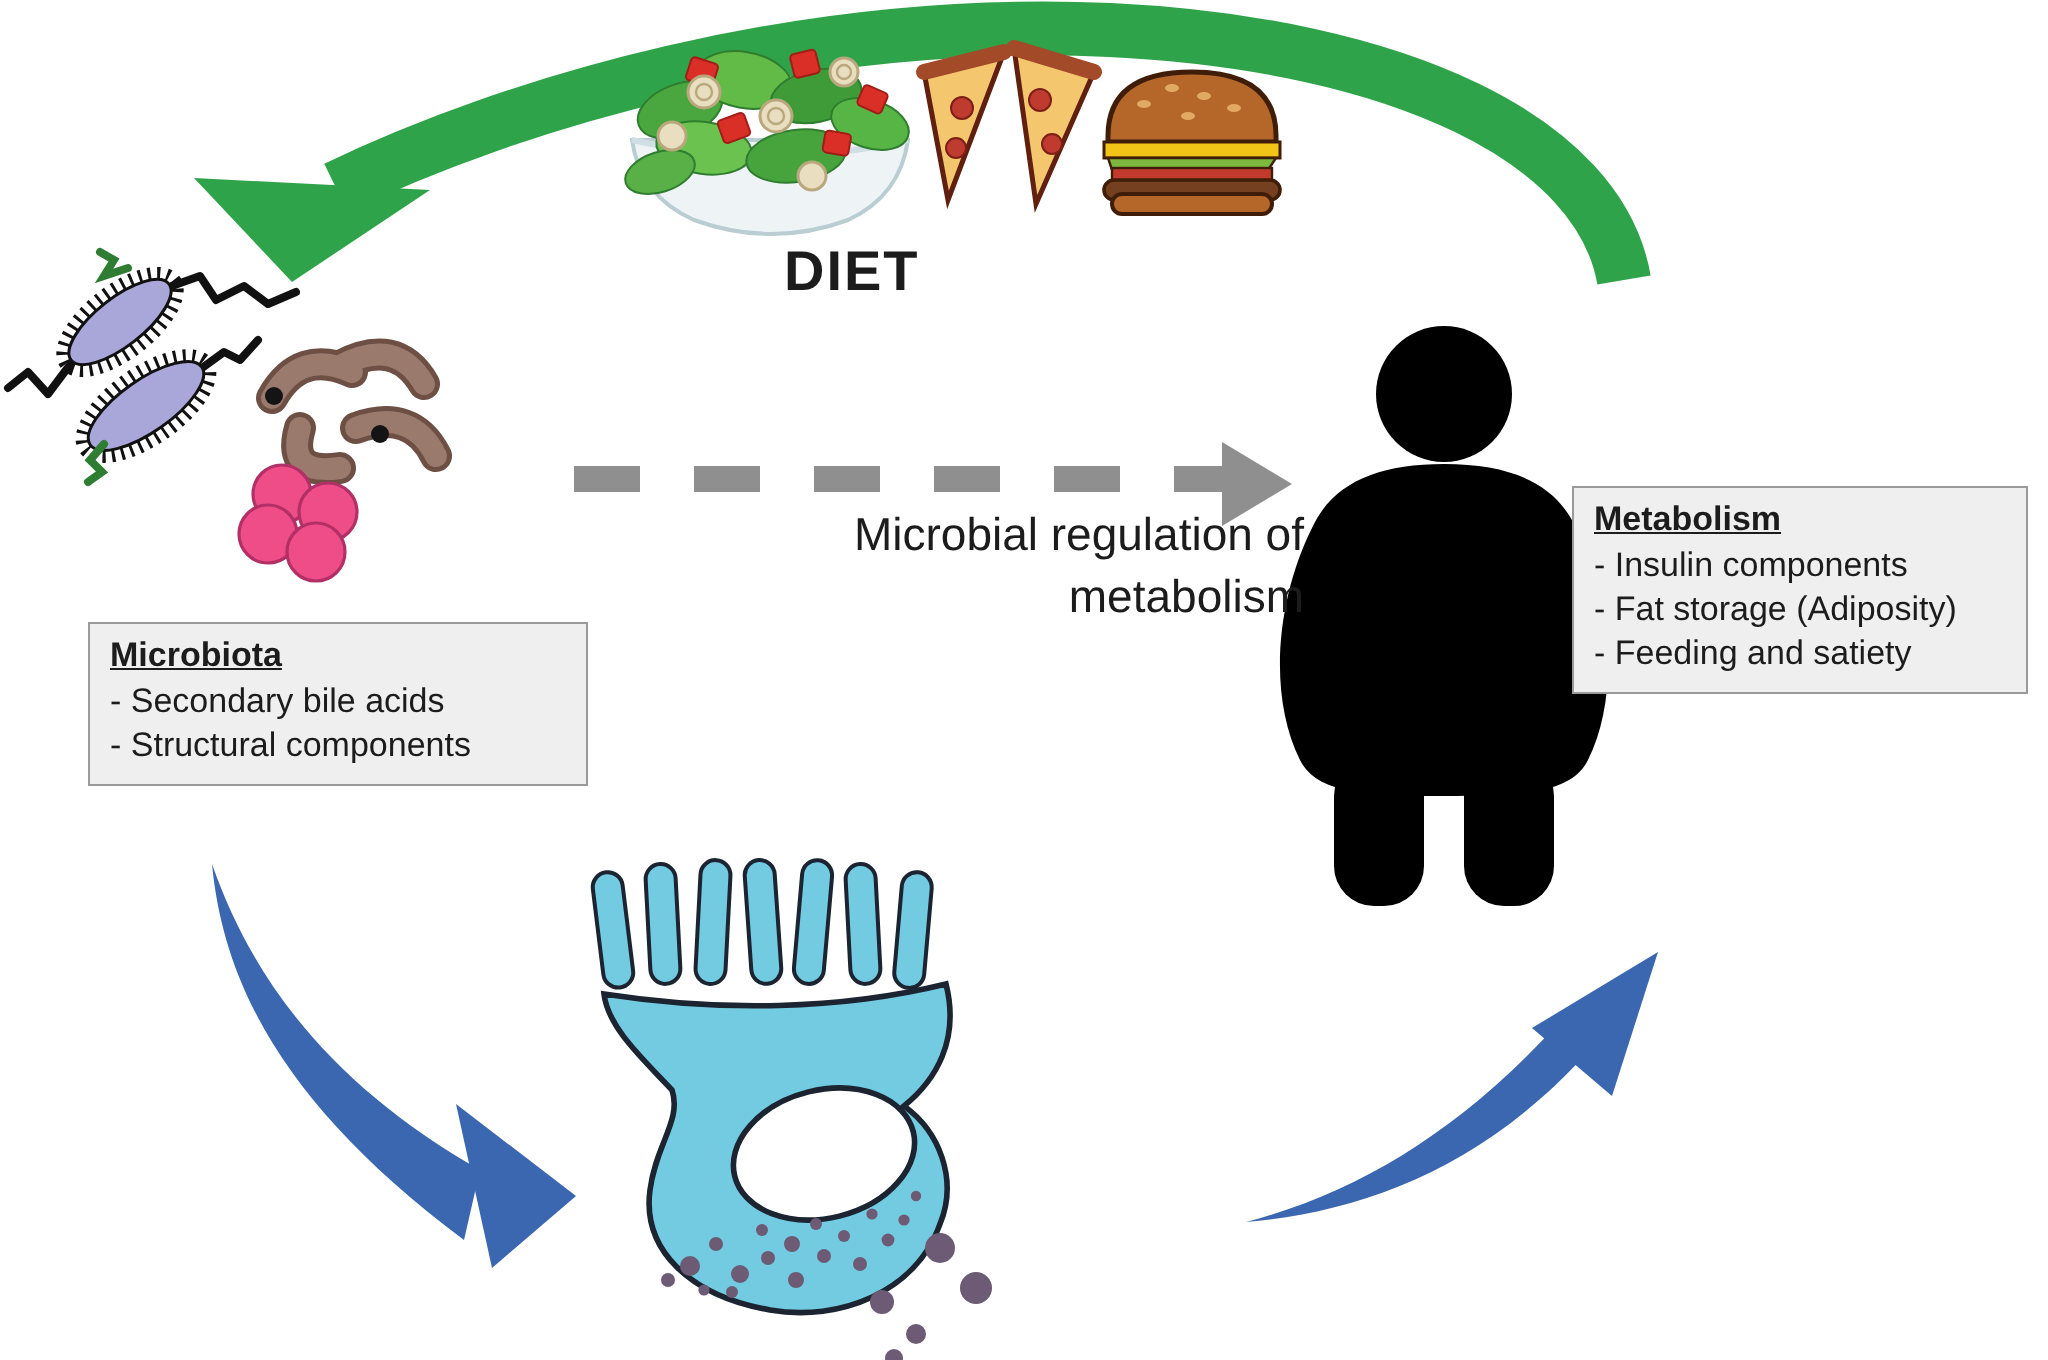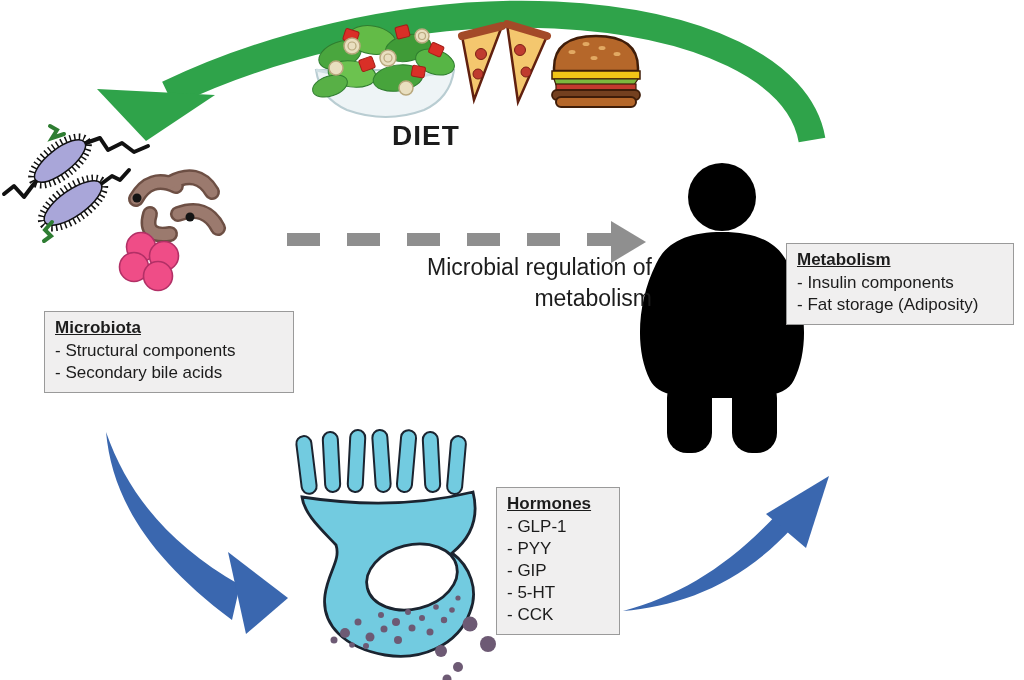--- a/index.html
+++ b/index.html
@@ -220,32 +220,25 @@
 
   <div class="label diet-label">DIET</div>
 
   <div class="label center-caption">
     <div>Microbial regulation of</div>
     <div>metabolism</div>
   </div>
 
   <div class="infobox box-microbiota">
     <div class="title">Microbiota</div>
+    <div>- Secondary bile acids</div>
     <div>- Structural components</div>
-    <div>- Secondary bile acids</div>
   </div>
 
   <div class="infobox box-metabolism">
     <div class="title">Metabolism</div>
     <div>- Insulin components</div>
     <div>- Fat storage (Adiposity)</div>
+    <div>- Feeding and satiety</div>
   </div>
 
-  <div class="infobox box-hormones">
-    <div class="title">Hormones</div>
-    <div>- GLP-1</div>
-    <div>- PYY</div>
-    <div>- GIP</div>
-    <div>- 5-HT</div>
-    <div>- CCK</div>
-  </div>
 
 </div>
 
 </body></html>

